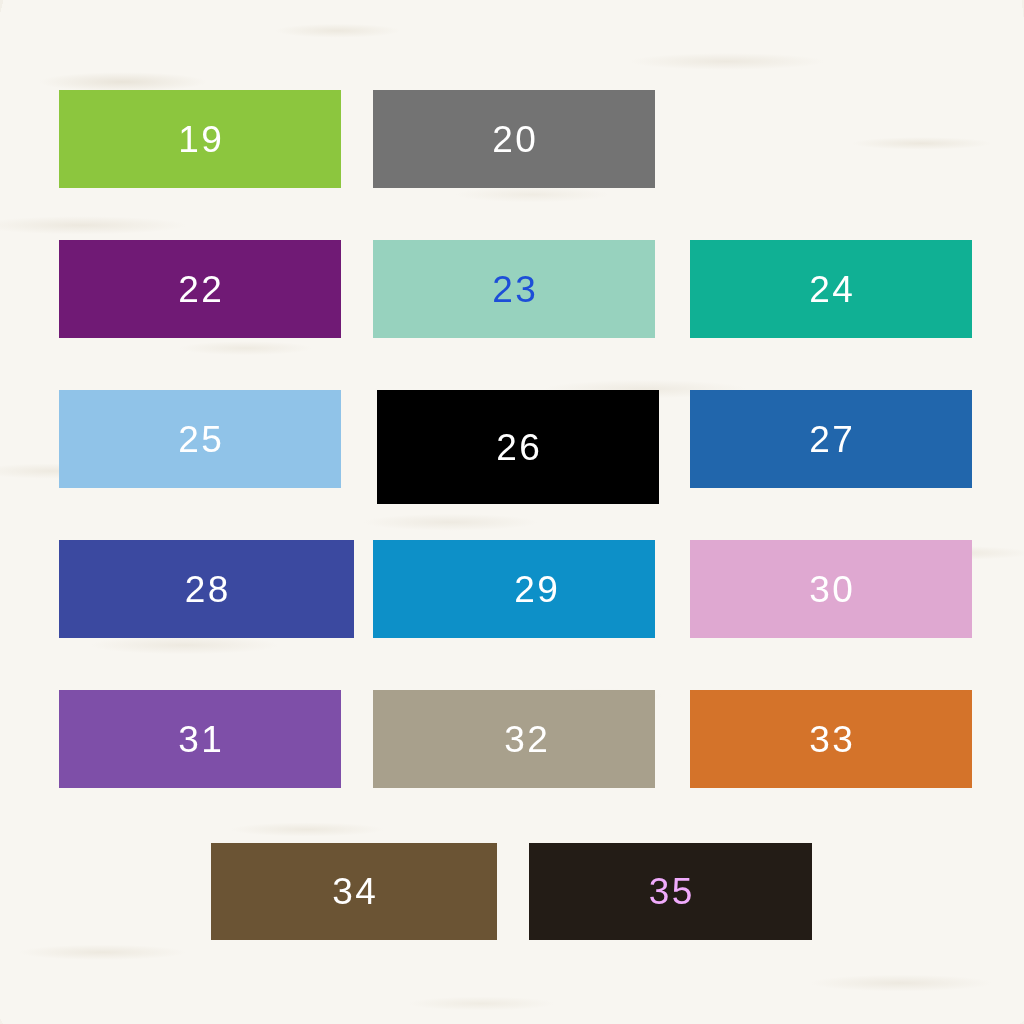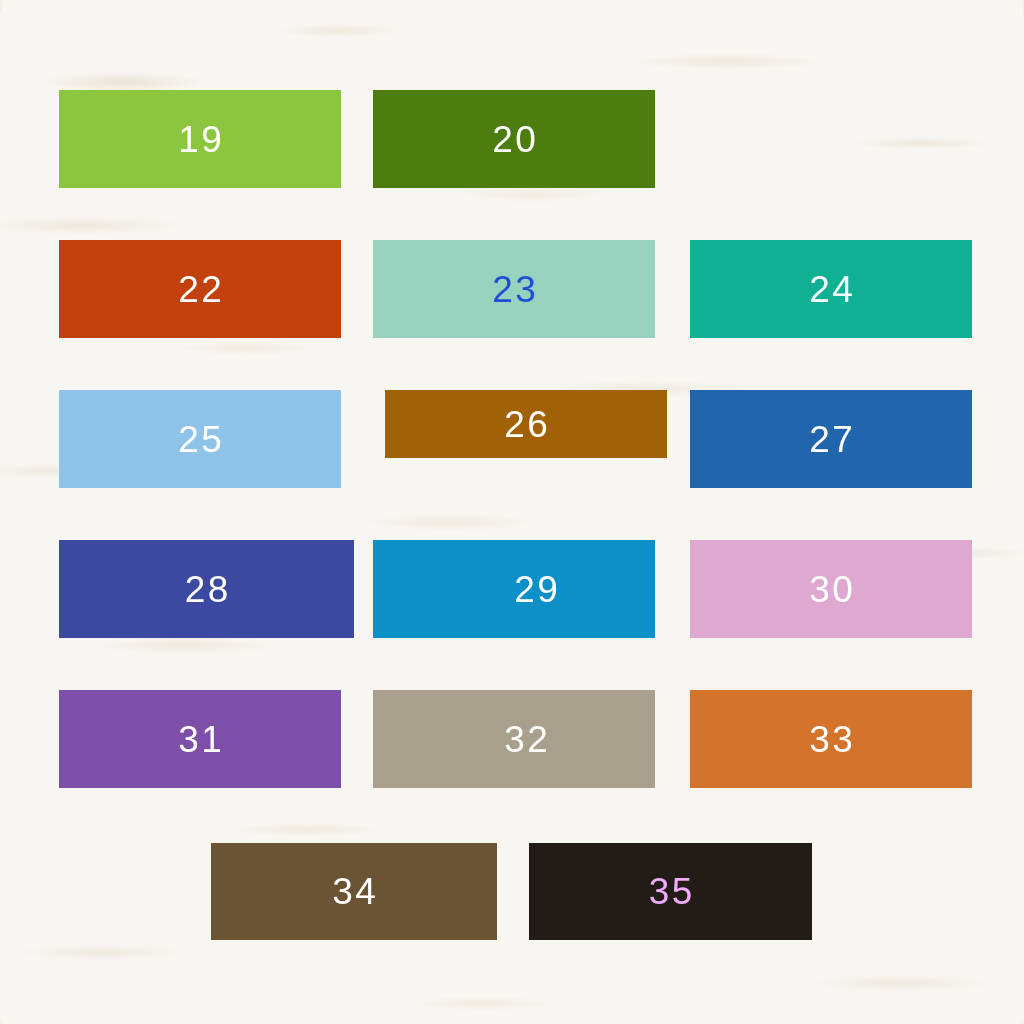--- a/index.html
+++ b/index.html
@@ -79,36 +79,36 @@
 <body>
 
 <div id="page">
 
   <div id="paper-texture"></div>
 
   <div id="swatch-grid">
       <div class="swatch" style="left: 59px; top: 90px; width: 282px; height: 98px; background-color: rgb(140, 198, 62);">
         <span class="swatch-label" style="color: rgb(255, 255, 255);">19</span>
       </div>
-      <div class="swatch" style="left: 373px; top: 90px; width: 282px; height: 98px; background-color: #4d7c0f;">
+      <div class="swatch" style="left: 373px; top: 90px; width: 282px; height: 98px; background-color: #737373;">
         <span class="swatch-label" style="color: rgb(255, 255, 255);">20</span>
       </div>
-      <div class="swatch" style="left: 59px; top: 240px; width: 282px; height: 98px; background-color: #c2410c;">
+      <div class="swatch" style="left: 59px; top: 240px; width: 282px; height: 98px; background-color: #701a75;">
         <span class="swatch-label" style="color: rgb(255, 255, 255);">22</span>
       </div>
       <div class="swatch" style="left: 373px; top: 240px; width: 282px; height: 98px; background-color: rgb(151, 210, 190);">
         <span class="swatch-label" style="color: #1d4ed8;">23</span>
       </div>
       <div class="swatch" style="left: 690px; top: 240px; width: 282px; height: 98px; background-color: rgb(16, 176, 148);">
         <span class="swatch-label" style="color: rgb(255, 255, 255);">24</span>
       </div>
       <div class="swatch" style="left: 59px; top: 390px; width: 282px; height: 98px; background-color: rgb(144, 195, 232);">
         <span class="swatch-label" style="color: rgb(255, 255, 255);">25</span>
       </div>
-      <div class="swatch" style="left: 385px; top: 390px; width: 282px; height: 68px; background-color: #a16207;">
+      <div class="swatch" style="left: 377px; top: 390px; width: 282px; height: 114px; background-color: #000000;">
         <span class="swatch-label" style="color: rgb(255, 255, 255);">26</span>
       </div>
       <div class="swatch" style="left: 690px; top: 390px; width: 282px; height: 98px; background-color: rgb(33, 102, 172);">
         <span class="swatch-label" style="color: rgb(255, 255, 255);">27</span>
       </div>
       <div class="swatch" style="left: 59px; top: 540px; width: 295px; height: 98px; background-color: rgb(59, 73, 160);">
         <span class="swatch-label" style="color: rgb(255, 255, 255);">28</span>
       </div>
       <div class="swatch" style="left: 373px; top: 540px; width: 282px; height: 98px; background-color: rgb(13, 144, 200); padding-left: 44px;">
         <span class="swatch-label" style="color: rgb(255, 255, 255);">29</span>

